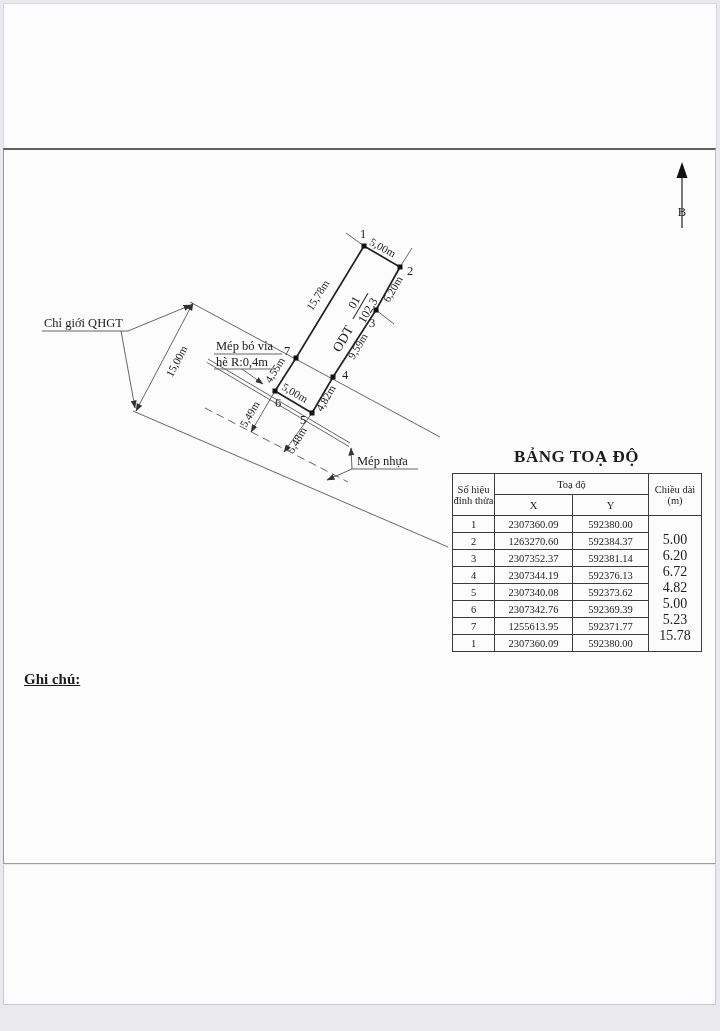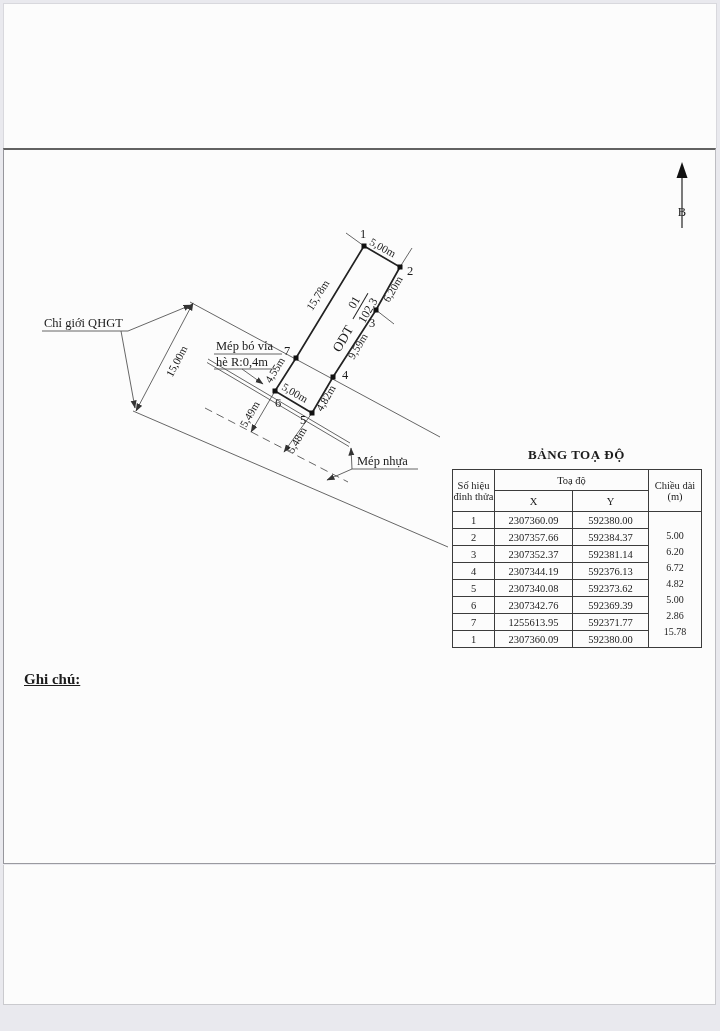--- a/index.html
+++ b/index.html
@@ -16,36 +16,36 @@
     left:3px;top:148px;width:711px;height:713px;
     border-top:2px solid #626262;
     border-left:1px solid #96969c;border-right:1px solid #bdbdc2;
     border-bottom:1px solid #9a9aa0;
   }
   .sheet-bottom{left:3px;top:865px;width:711px;height:139px;border:1px solid #cacace;border-top:none;}
   .sketch{position:absolute;left:0;top:0;}
 
   
   .coord-wrap{position:absolute;left:448px;top:297px;width:249px;}
-  .coord-title{text-align:center;font-weight:bold;font-size:13px;letter-spacing:.5px;margin-bottom:6px;}
+  .coord-title{text-align:center;font-weight:bold;font-size:17px;letter-spacing:.5px;margin-bottom:6px;}
   table.coord{border-collapse:collapse;width:249px;table-layout:fixed;}
   table.coord th,table.coord td{
     border:1px solid #3c3c3c;font-size:10.5px;font-weight:normal;
     text-align:center;vertical-align:middle;padding:0;
   }
   table.coord col.c1{width:42px}
   table.coord col.c2{width:78px}
   table.coord col.c3{width:76px}
   table.coord col.c4{width:53px}
   table.coord tr.hdr1 th{height:20px;margin-top:24px;}
   table.coord tr.hdr2 th{height:20px;}
   table.coord tr.data td{height:16px;}
   td.len-cell{vertical-align:top;}
   .len-stack{padding-top:8px;}
-  .len-stack div{line-height:16px;height:16px;font-size:10px;}
+  .len-stack div{line-height:16px;height:16px;font-size:14px;}
 
   
   .notes{position:absolute;left:20px;top:518px;width:676px;}
   .notes-heading{font-size:15.5px;font-weight:bold;text-decoration:underline;margin:0 0 3px 0;}
   .notes p{margin:0;font-size:15px;line-height:23.5px;text-align:justify;}
 
   svg text{fill:#1b1b1b;}
   .lbl{font-size:12.5px;}
   .dim{font-size:11px;}
   .vtx{font-size:12.5px;}
@@ -185,28 +185,28 @@
         <td>1</td>
         <td>2307360.09</td>
         <td>592380.00</td>
         <td class="len-cell" rowspan="8">
           <div class="len-stack">
             <div>5.00</div>
             <div>6.20</div>
             <div>6.72</div>
             <div>4.82</div>
             <div>5.00</div>
-            <div>2.86</div>
+            <div>5.23</div>
             <div>15.78</div>
           </div>
         </td>
       </tr>
       <tr class="data">
         <td>2</td>
-        <td>2307357.66</td>
+        <td>1263270.60</td>
         <td>592384.37</td>
       </tr>
       <tr class="data">
         <td>3</td>
         <td>2307352.37</td>
         <td>592381.14</td>
       </tr>
       <tr class="data">
         <td>4</td>
         <td>2307344.19</td>

